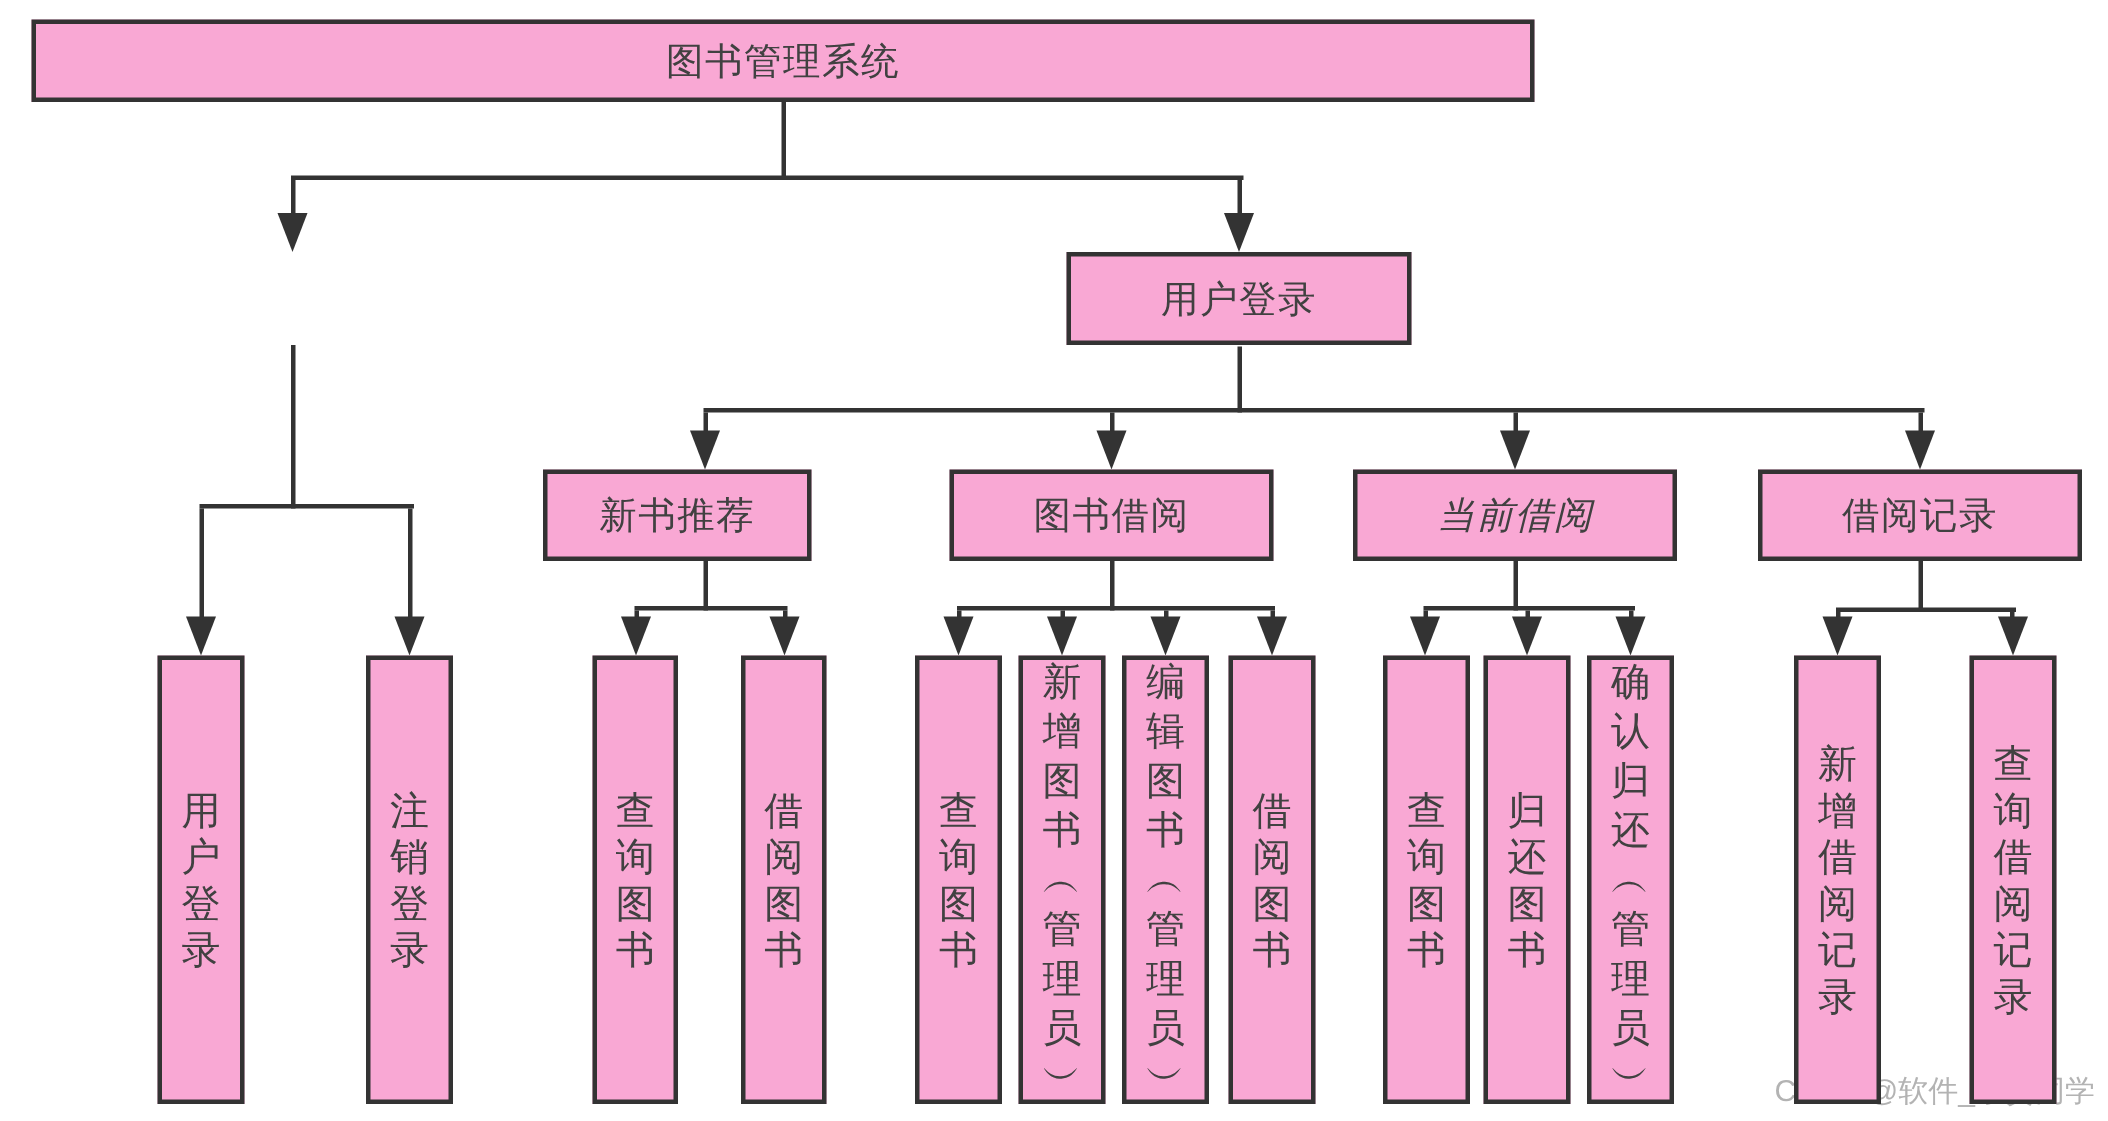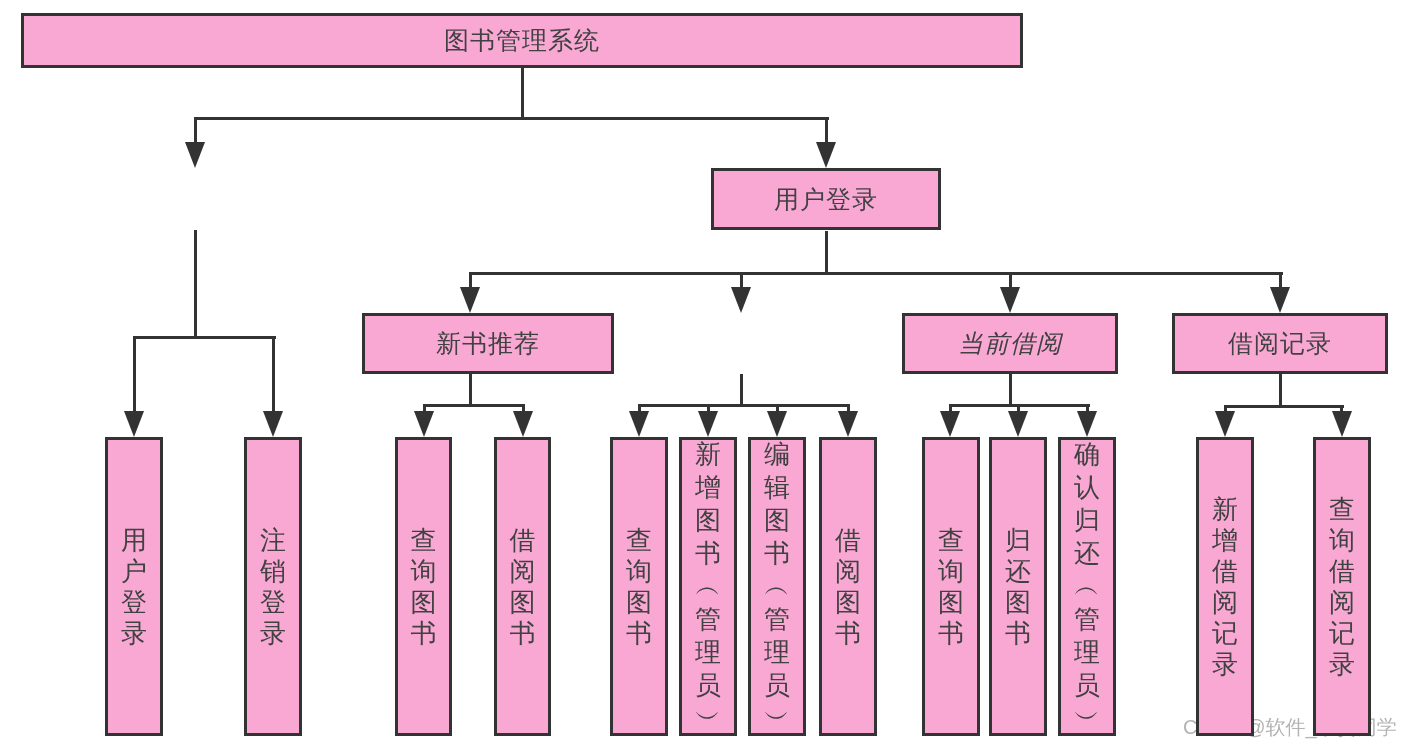--- a/index.html
+++ b/index.html
@@ -85,22 +85,25 @@
     <div class="arrow" style="left: 1008px; top: 411px;"></div>
     <div class="arrow" style="left: 1077px; top: 411px;"></div>
     <div class="arrow" style="left: 1215px; top: 411px;"></div>
     <div class="arrow" style="left: 1332px; top: 411px;"></div>
     <div class="box h" style="left: 21px; top: 13px; width: 1002px; height: 55px;">
       <span>图书管理系统</span>
     </div>
     <div class="box h" style="left: 711px; top: 168px; width: 230px; height: 62px;">
       <span>用户登录</span>
     </div>
-    <div class="box h" style="left: 362px; top: 313px; width: 252px; height: 61px;">
+    <div class="box h" style="left: 362px; top: 313px; width: 179px; height: 61px;">
       <span>新书推荐</span>
+    </div>
+    <div class="box h" style="left: 633px; top: 313px; width: 216px; height: 61px;">
+      <span>图书借阅</span>
     </div>
     <div class="box h" style="left: 902px; top: 313px; width: 216px; height: 61px; font-style: italic;">
       <span>当前借阅</span>
     </div>
     <div class="box h" style="left: 1172px; top: 313px; width: 216px; height: 61px; font-family: Liberation Mono, monospace;">
       <span>借阅记录</span>
     </div>
     <div class="box v" style="left: 105px; top: 437px; width: 58px; height: 299px;">
       <span class="vchar">用</span>
       <span class="vchar">户</span>

